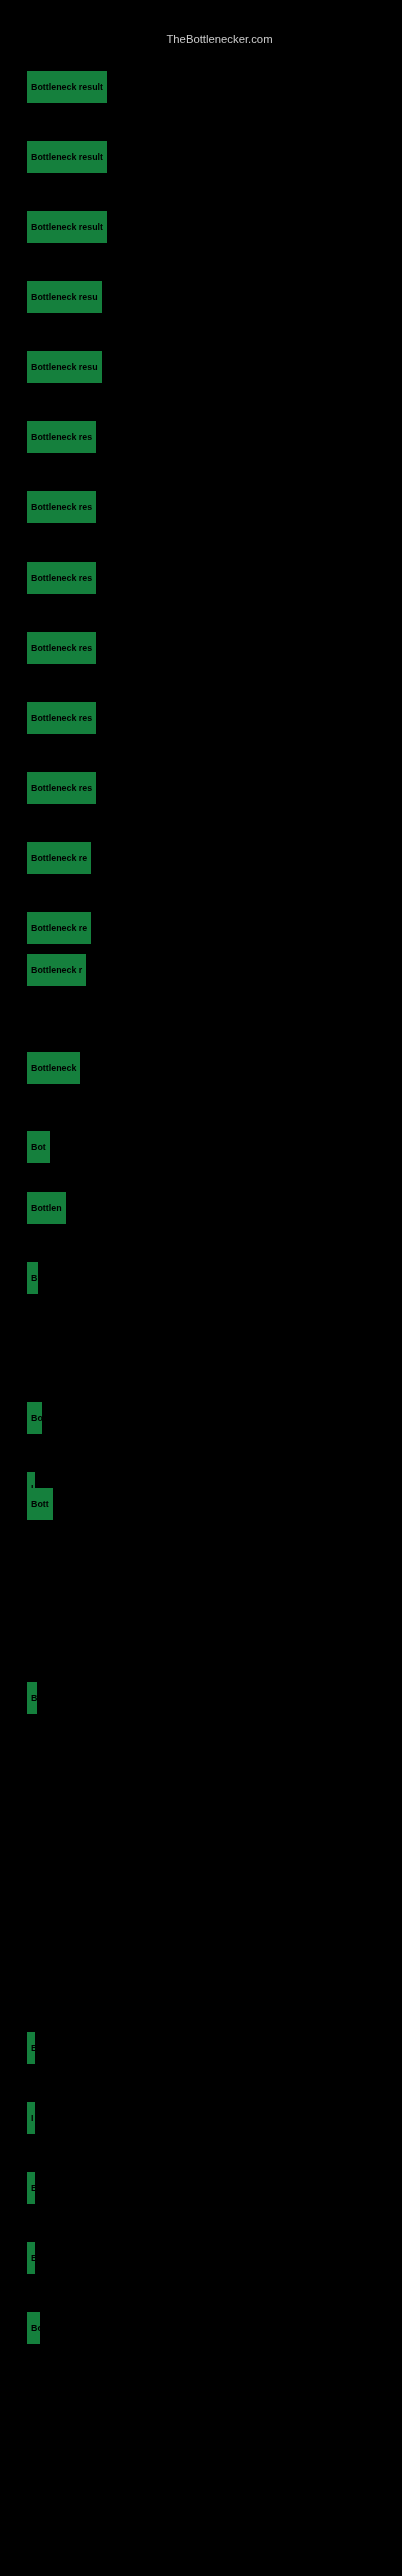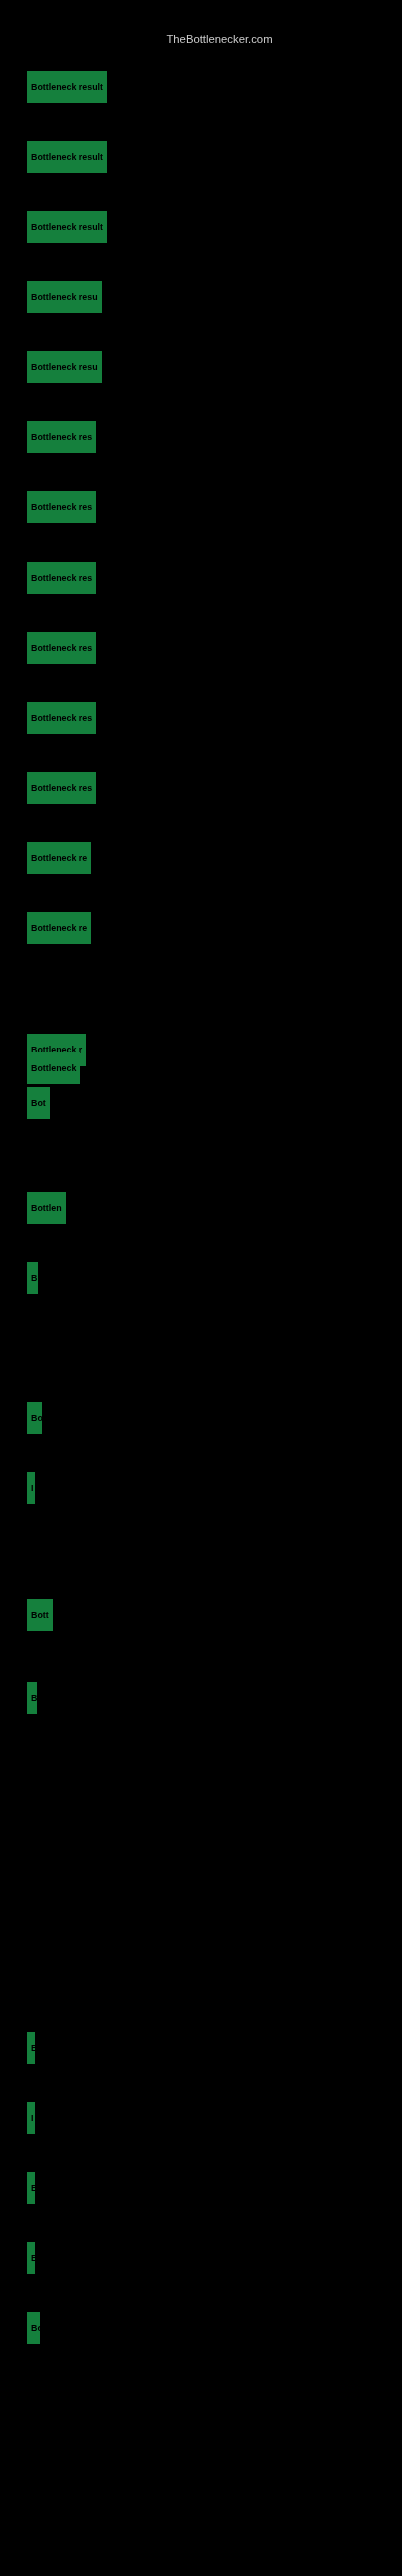--- a/index.html
+++ b/index.html
@@ -44,27 +44,27 @@
 <div class="bottleneck-badge" style="top: 254px; max-width: 105px;">Bottleneck resu</div>
 <div class="bottleneck-badge" style="top: 324px; max-width: 103px;">Bottleneck resu</div>
 <div class="bottleneck-badge" style="top: 394px; max-width: 97px;">Bottleneck res</div>
 <div class="bottleneck-badge" style="top: 464px; max-width: 95px;">Bottleneck res</div>
 <div class="bottleneck-badge" style="top: 535px; max-width: 93px;">Bottleneck res</div>
 <div class="bottleneck-badge" style="top: 605px; max-width: 90px;">Bottleneck res</div>
 <div class="bottleneck-badge" style="top: 675px; max-width: 89px;">Bottleneck res</div>
 <div class="bottleneck-badge" style="top: 745px; max-width: 86px;">Bottleneck res</div>
 <div class="bottleneck-badge" style="top: 815px; max-width: 76px;">Bottleneck re</div>
 <div class="bottleneck-badge" style="top: 885px; max-width: 74px;">Bottleneck re</div>
-<div class="bottleneck-badge" style="top: 1007px; max-width: 66px;">Bottleneck r</div>
+<div class="bottleneck-badge" style="top: 927px; max-width: 66px;">Bottleneck r</div>
 <div class="bottleneck-badge" style="top: 1025px; max-width: 55px;">Bottleneck</div>
-<div class="bottleneck-badge" style="top: 1060px; max-width: 24px;">Bot</div>
+<div class="bottleneck-badge" style="top: 1104px; max-width: 24px;">Bot</div>
 <div class="bottleneck-badge" style="top: 1165px; max-width: 42px; text-align: center;">Bottlen</div>
 <div class="bottleneck-badge" style="top: 1235px; max-width: 11.3px;">B</div>
 <div class="bottleneck-badge" style="top: 1375px; max-width: 14.5px;">Bo</div>
 <div class="bottleneck-badge" style="top: 1445px; max-width: 4.8px;">I</div>
-<div class="bottleneck-badge" style="top: 1572px; max-width: 26px;">Bott</div>
+<div class="bottleneck-badge" style="top: 1461px; max-width: 26px;">Bott</div>
 <div class="bottleneck-badge" style="top: 1655px; max-width: 9.7px;">B</div>
 <div class="bottleneck-badge" style="top: 2005px; max-width: 8px;">B</div>
 <div class="bottleneck-badge" style="top: 2075px; max-width: 4.8px;">I</div>
 <div class="bottleneck-badge" style="top: 2145px; max-width: 8px;">B</div>
 <div class="bottleneck-badge" style="top: 2215px; max-width: 8px;">B</div>
 <div class="bottleneck-badge" style="top: 2285px; max-width: 13px;">Bo</div>
 
 
 </body></html>

